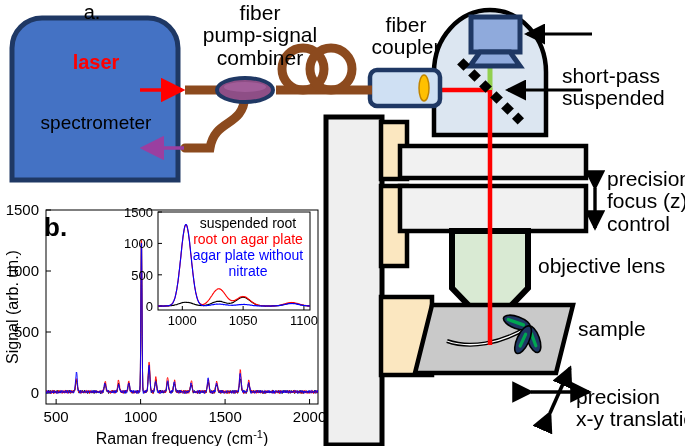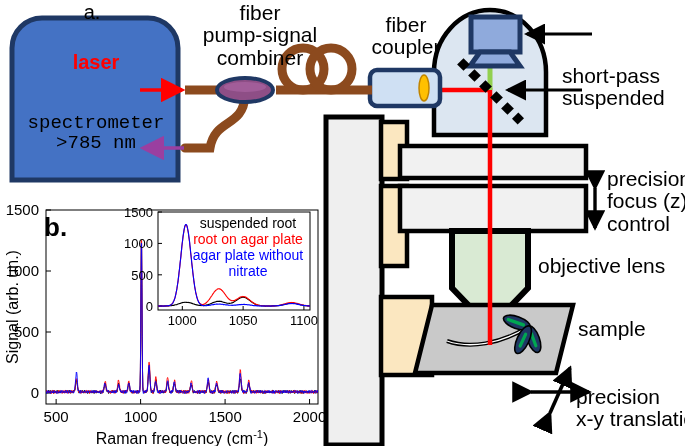--- a/index.html
+++ b/index.html
@@ -126,21 +126,21 @@
     <g stroke="#000" stroke-width="3.6">
       <line x1="531" y1="392" x2="589" y2="392" marker-start="url(#arrBlkS)" marker-end="url(#arrBlkS)"></line>
       <line x1="550" y1="413" x2="570" y2="368" marker-start="url(#arrBlkS)" marker-end="url(#arrBlkS)"></line>
     </g>
   </svg>
 
   <div class="lbl ctr" style="left:62px;top:2px;width:60px;font-size:20px;">a.</div>
 
   <div class="lbl ctr" style="left:10px;top:52px;width:172px;font-size:20px;font-weight:bold;color:#ff0000;"><span>laser</span><br></div>
 
-  <div class="lbl ctr" style="left:8px;top:113px;width:176px;font-size:19px;font-family:Liberation Mono, monospace;"><span>spectrometer</span><br><span>&gt;785 nm</span></div>
+  <div class="lbl ctr" style="left:8px;top:113px;width:176px;font-size:19px;"><span>spectrometer</span><br></div>
 
   <div class="lbl ctr" style="left:175px;top:2px;width:170px;font-size:21px;">fiber
 pump-signal
 combiner</div>
 
   <div class="lbl ctr" style="left:358px;top:14px;width:96px;font-size:21px;">fiber
 coupler</div>
 
 
   <div class="lbl" style="left:562px;top:65px;font-size:21px;">short-pass

